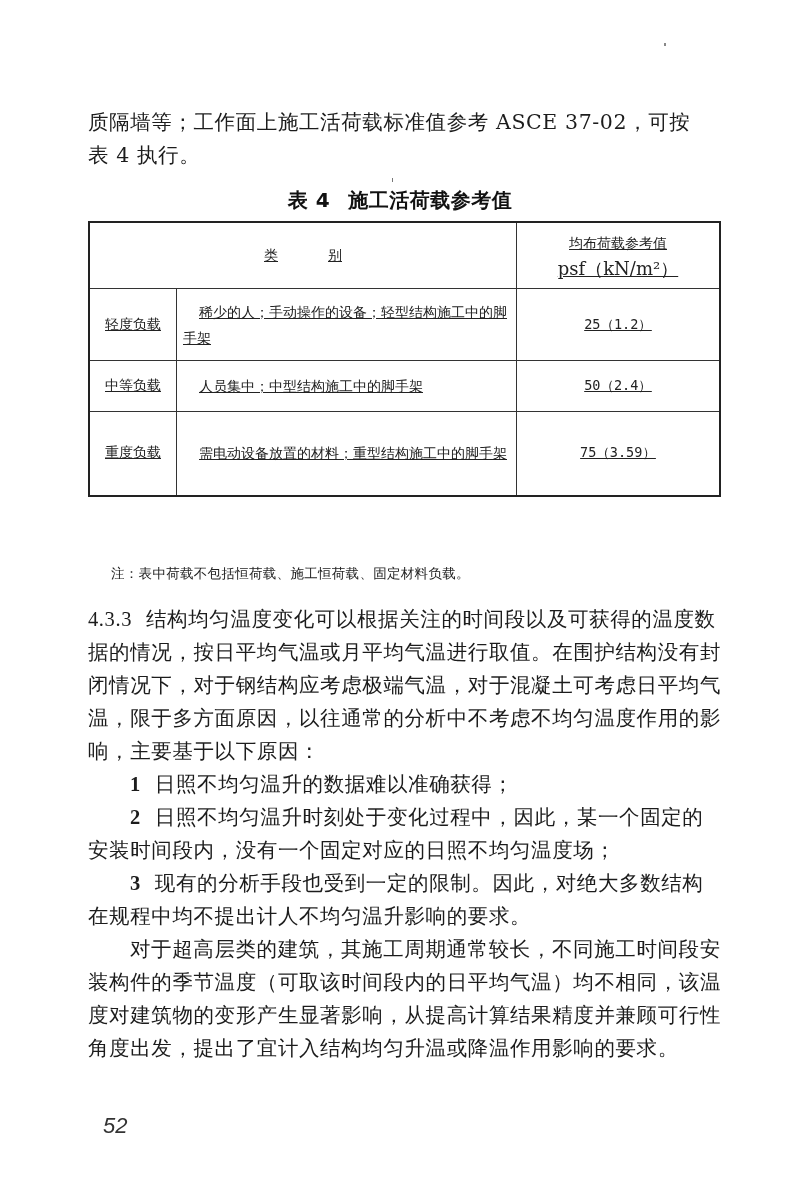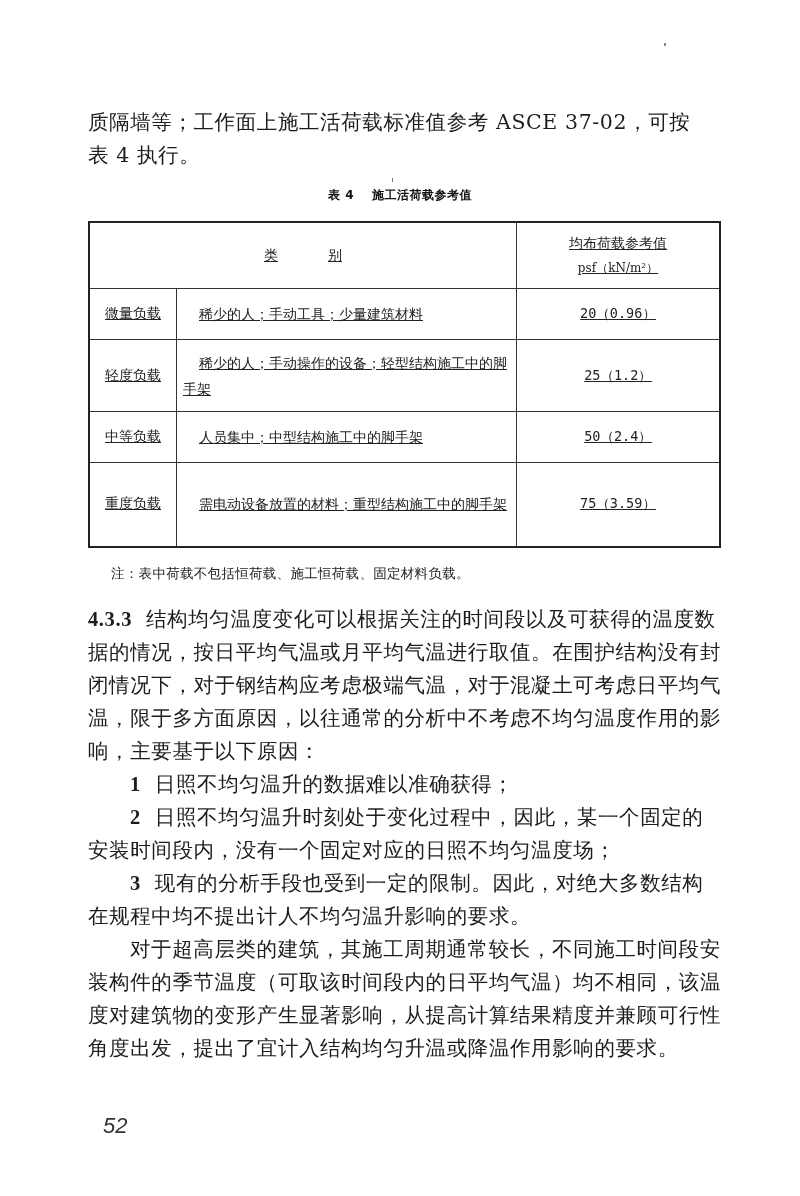--- a/index.html
+++ b/index.html
@@ -3,35 +3,35 @@
 <meta charset="utf-8">
 <style>
   html, body { margin:0; padding:0; background:#ffffff; }
   body { width:800px; height:1196px; position:relative; overflow:hidden;
          font-family:"DejaVu Serif","Liberation Serif",serif; color:#1a1a1a; }
   .page { position:absolute; left:0; top:0; width:800px; height:1196px; }
   .para { position:absolute; left:88px; width:636px; font-size:20.5px; line-height:33px;
           letter-spacing:0.6px; color:#1c1c1c; }
   .table-title { position:absolute; left:0; width:800px; top:187px; text-align:center;
           font-family:"DejaVu Sans","Liberation Sans",sans-serif; font-weight:bold;
-          font-size:12px; color:#111; letter-spacing:0.5px; }
+          font-size:20px; color:#111; letter-spacing:0.5px; }
   .table-title .num { margin-right:18px; }
   table.data { position:absolute; left:88px; top:221px; width:633px; border-collapse:collapse;
           font-size:14px; color:#222;text-decoration:underline; }
   table.data td, table.data th { border:1px solid #333; padding:0; font-weight:normal; }
   table.data { border:2px solid #222; }
   .hdr-cat { height:65px; text-align:center; letter-spacing:0; }
   .hdr-cat .sp { display:inline-block; width:50px; }
   .hdr-val { text-align:center; line-height:25px;margin-top:25px; }
   .cat { width:86px; text-align:center; }
   .desc { padding:0 8px 0 6px !important; line-height:26px; text-indent:16px; }
   .val { width:202px; text-align:center; font-family:"DejaVu Sans Mono","Liberation Mono",monospace; font-size:13.5px; }
   .r1 { height:51px; } .r2 { height:72px;margin-left:48px; } .r3 { height:51px; } .r4 { height:84px; }
   .note { position:absolute; left:111px; top:565px; font-size:13.5px; color:#222; letter-spacing:0.3px; }
-  .sec-num { font-weight:bold; font-family:"Liberation Serif","DejaVu Serif",serif; margin-right:14px;margin-top:20px; }
+  .sec-num { font-weight:normal; font-family:"Liberation Serif","DejaVu Serif",serif; margin-right:14px;margin-top:20px; }
   .item-num { font-weight:bold; margin-right:14px; font-family:"Liberation Serif","DejaVu Serif",serif; }
   .indent { padding-left:42px; }
   .page-num { position:absolute; left:103px; top:1113px; font-style:italic; font-size:22px;
           font-family:Liberation Sans, sans-serif; color:#333; }
   .speck { position:absolute; left:664px; top:43px; width:2px; height:3px; background:#888; }
   .speck2 { position:absolute; left:392px; top:178px; width:1px; height:4px; background:#777; }
 </style>
 </head>
 <body>
 
@@ -51,27 +51,22 @@
   </div>
 
   <table class="data">
     <tbody>
         <tr>
       <th class="hdr-cat" colspan="2">
         <span>类</span><span class="sp"></span><span>别</span>
       </th>
       <th class="hdr-val">
         <div>均布荷载参考值</div>
-        <div style="font-size:12px;">psf（kN/m²）</div>
+        <div style="font-size:18px;">psf（kN/m²）</div>
       </th>
-    </tr>
-    <tr class="r1">
-      <td class="cat">微量负载</td>
-      <td class="desc">稀少的人；手动工具；少量建筑材料</td>
-      <td class="val">20（0.96）</td>
     </tr>
     <tr class="r2">
       <td class="cat">轻度负载</td>
       <td class="desc">稀少的人；手动操作的设备；轻型结构施工中的脚手架</td>
       <td class="val">25（1.2）</td>
     </tr>
     <tr class="r3">
       <td class="cat">中等负载</td>
       <td class="desc">人员集中；中型结构施工中的脚手架</td>
       <td class="val">50（2.4）</td>

